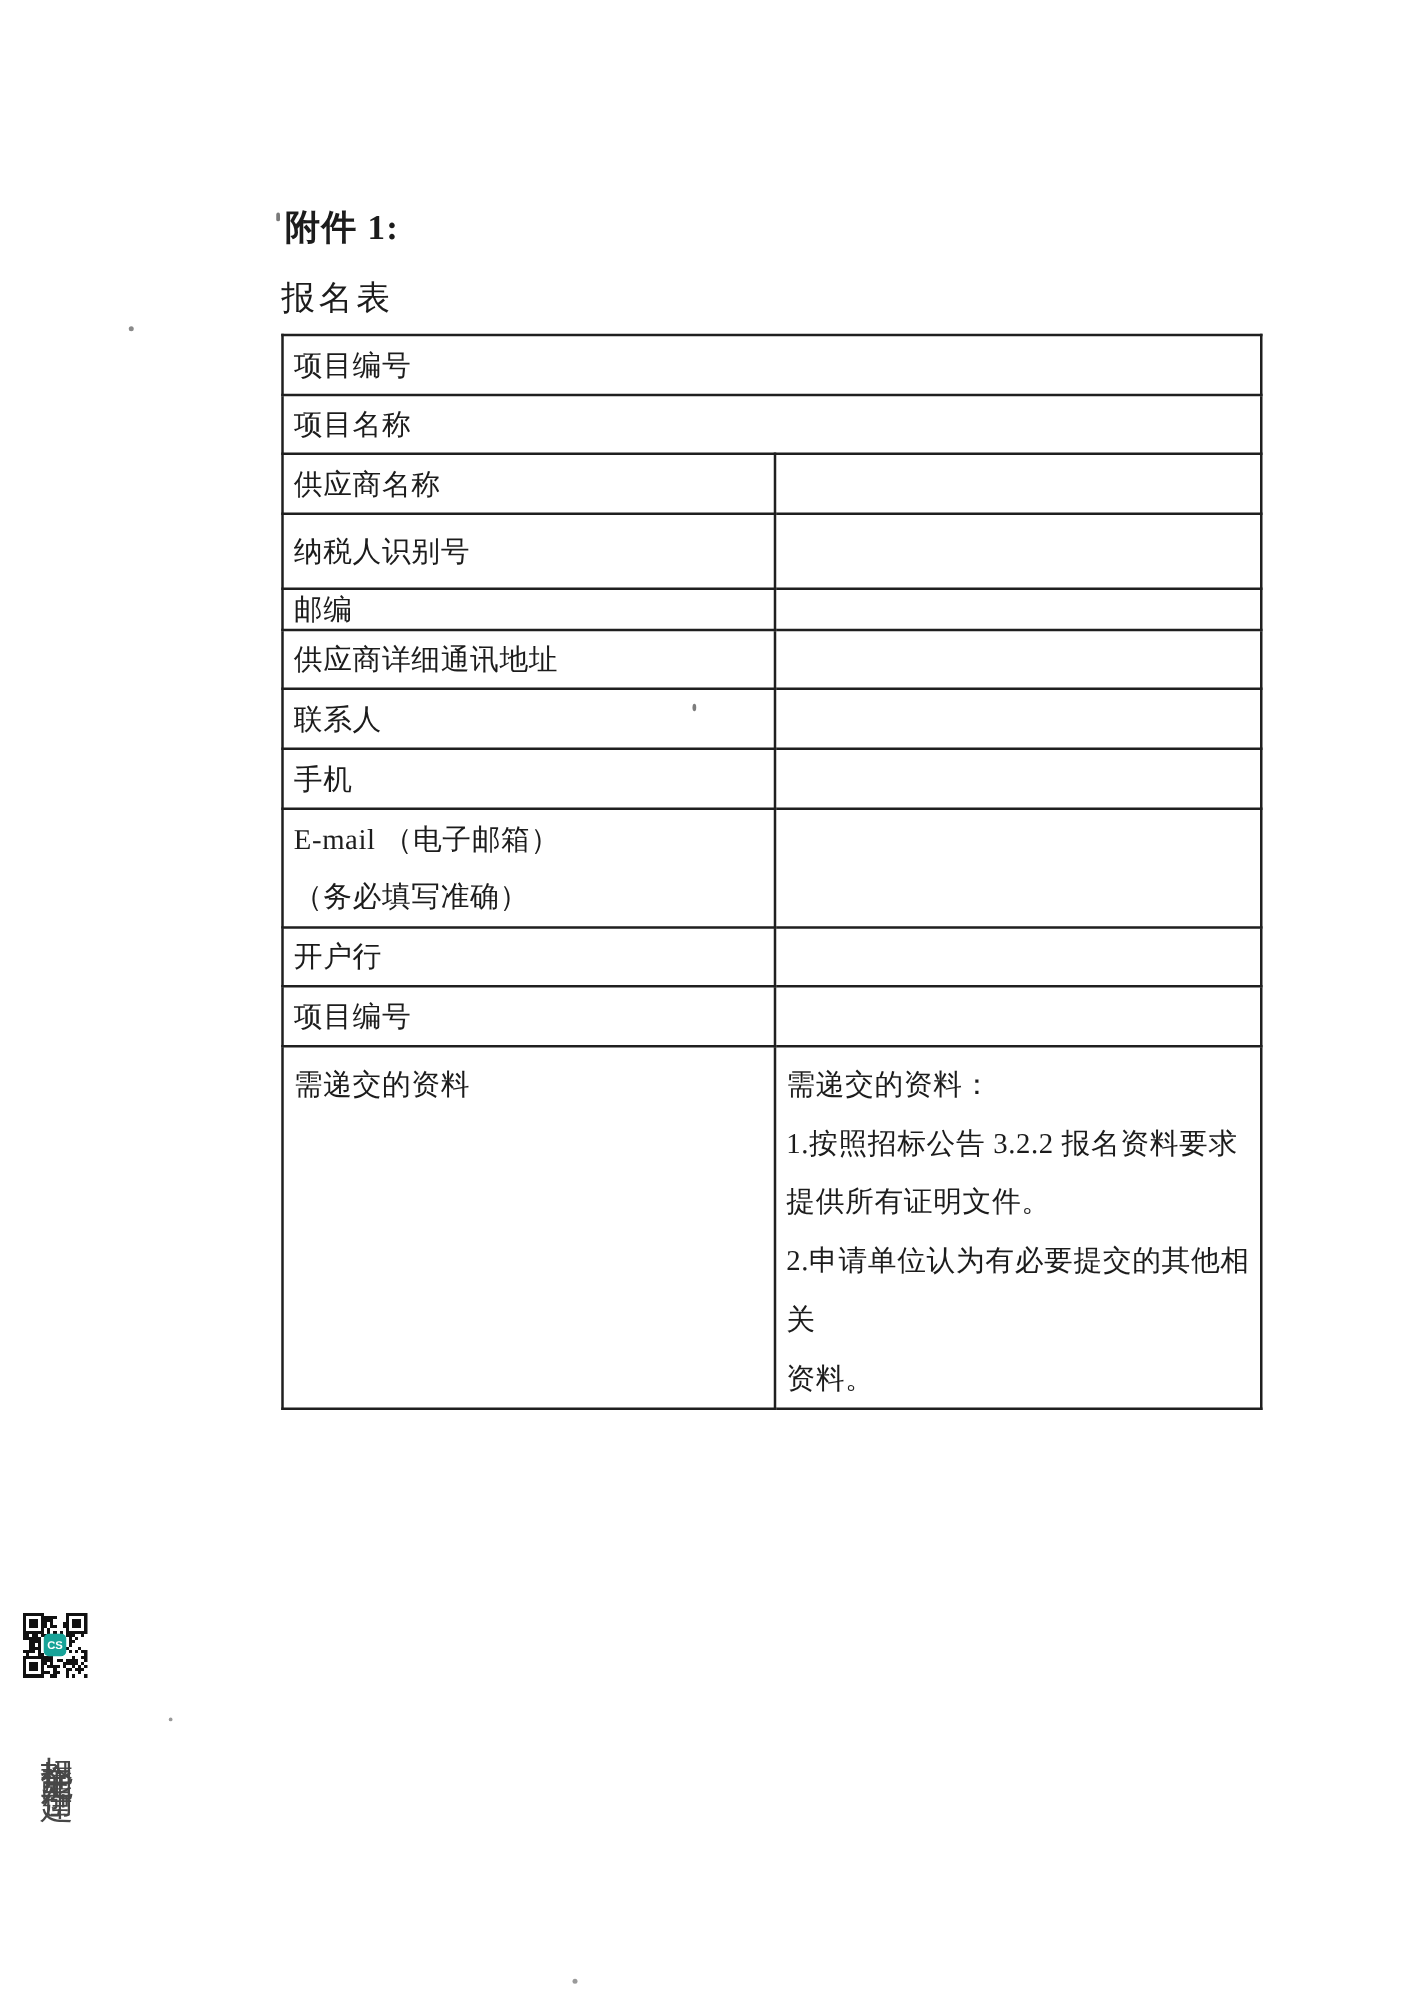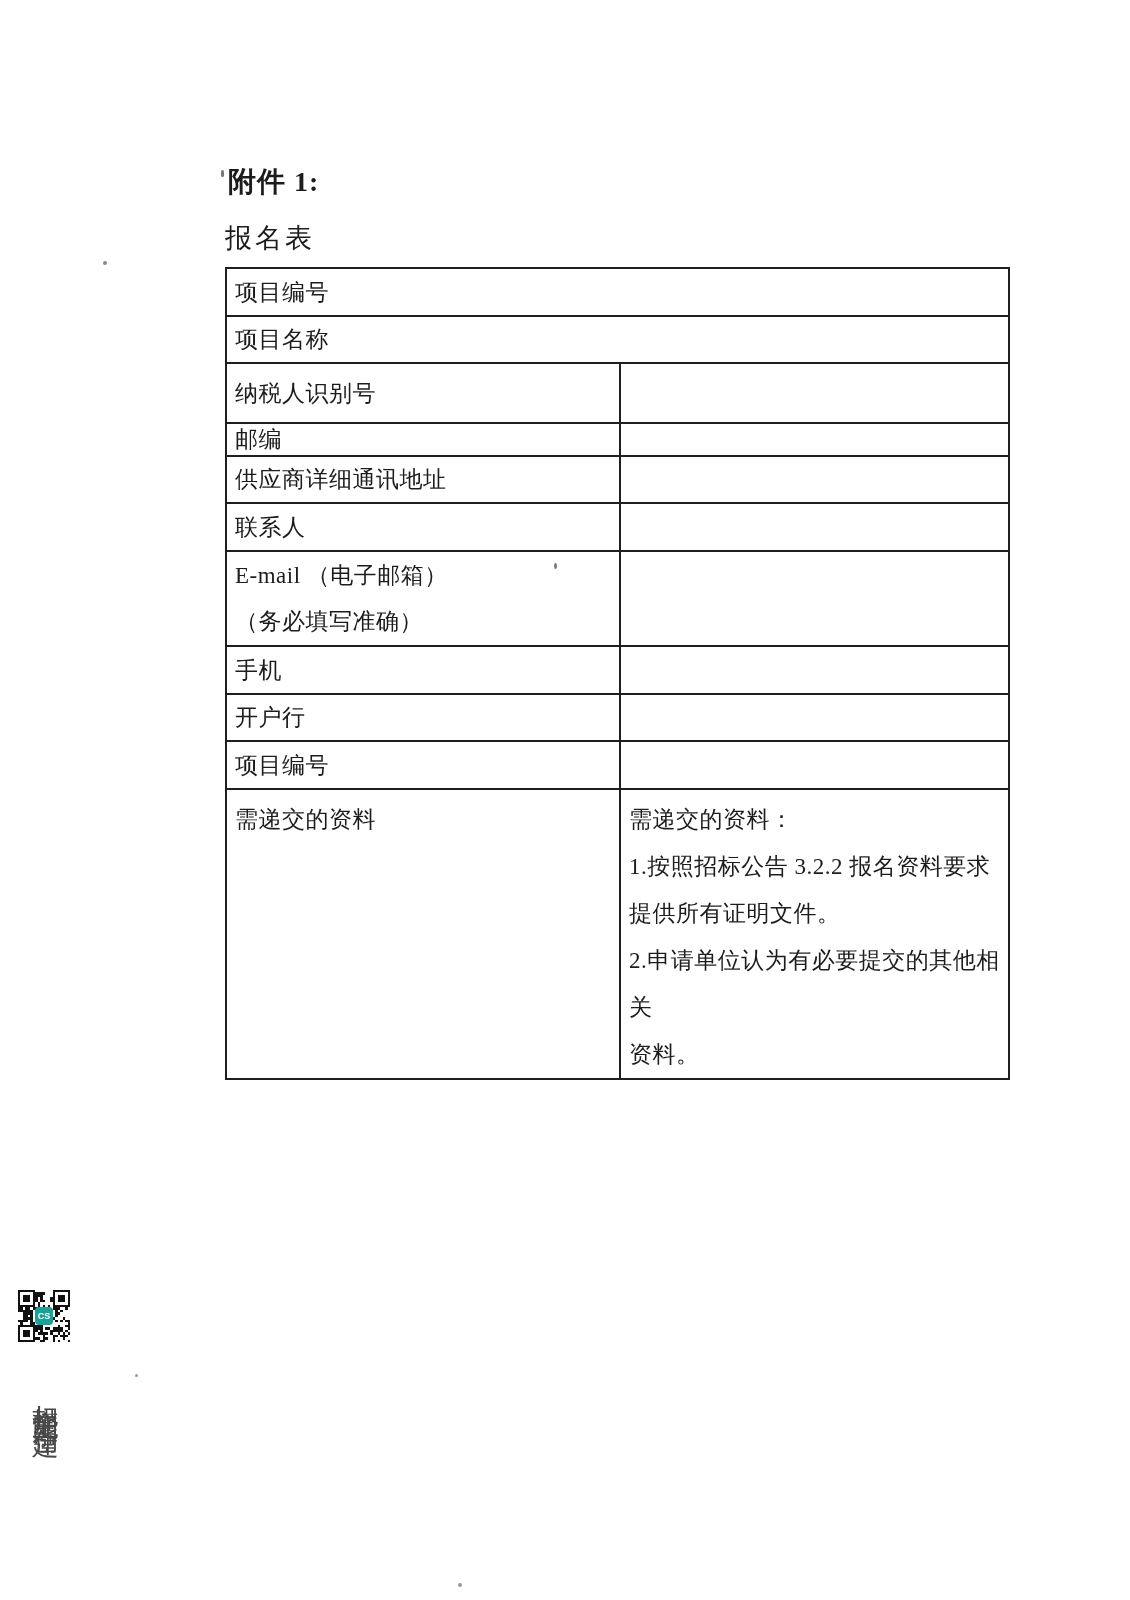--- a/index.html
+++ b/index.html
@@ -80,45 +80,49 @@
         <col style="width:394px">
         <col style="width:389px">
       </colgroup>
     <tbody>
       <tr style="height:48px">
         <td class="lbl" colspan="2">项目编号</td>
       </tr>
       <tr style="height:47px">
         <td class="lbl" colspan="2">项目名称</td>
       </tr>
+      <tr style="height:48px">
+        <td class="lbl">供应商名称</td>
+        <td class="val"></td>
+      </tr>
       <tr style="height:60px">
         <td class="lbl">纳税人识别号</td>
         <td class="val"></td>
       </tr>
       <tr style="height:31px">
         <td class="lbl">邮编</td>
         <td class="val"></td>
       </tr>
       <tr style="height:47px">
         <td class="lbl">供应商详细通讯地址</td>
         <td class="val"></td>
       </tr>
       <tr style="height:48px">
         <td class="lbl">联系人</td>
+        <td class="val"></td>
+      </tr>
+      <tr style="height:48px">
+        <td class="lbl">手机</td>
         <td class="val"></td>
       </tr>
       <tr style="height:95px">
         <td class="lbl">
           <div class="email-line">E-mail （电子邮箱）</div>
           <div class="email-line">（务必填写准确）</div>
         </td>
-        <td class="val"></td>
-      </tr>
-      <tr style="height:48px">
-        <td class="lbl">手机</td>
         <td class="val"></td>
       </tr>
       <tr style="height:47px">
         <td class="lbl">开户行</td>
         <td class="val"></td>
       </tr>
       <tr style="height:48px">
         <td class="lbl">项目编号</td>
         <td class="val"></td>
       </tr>

